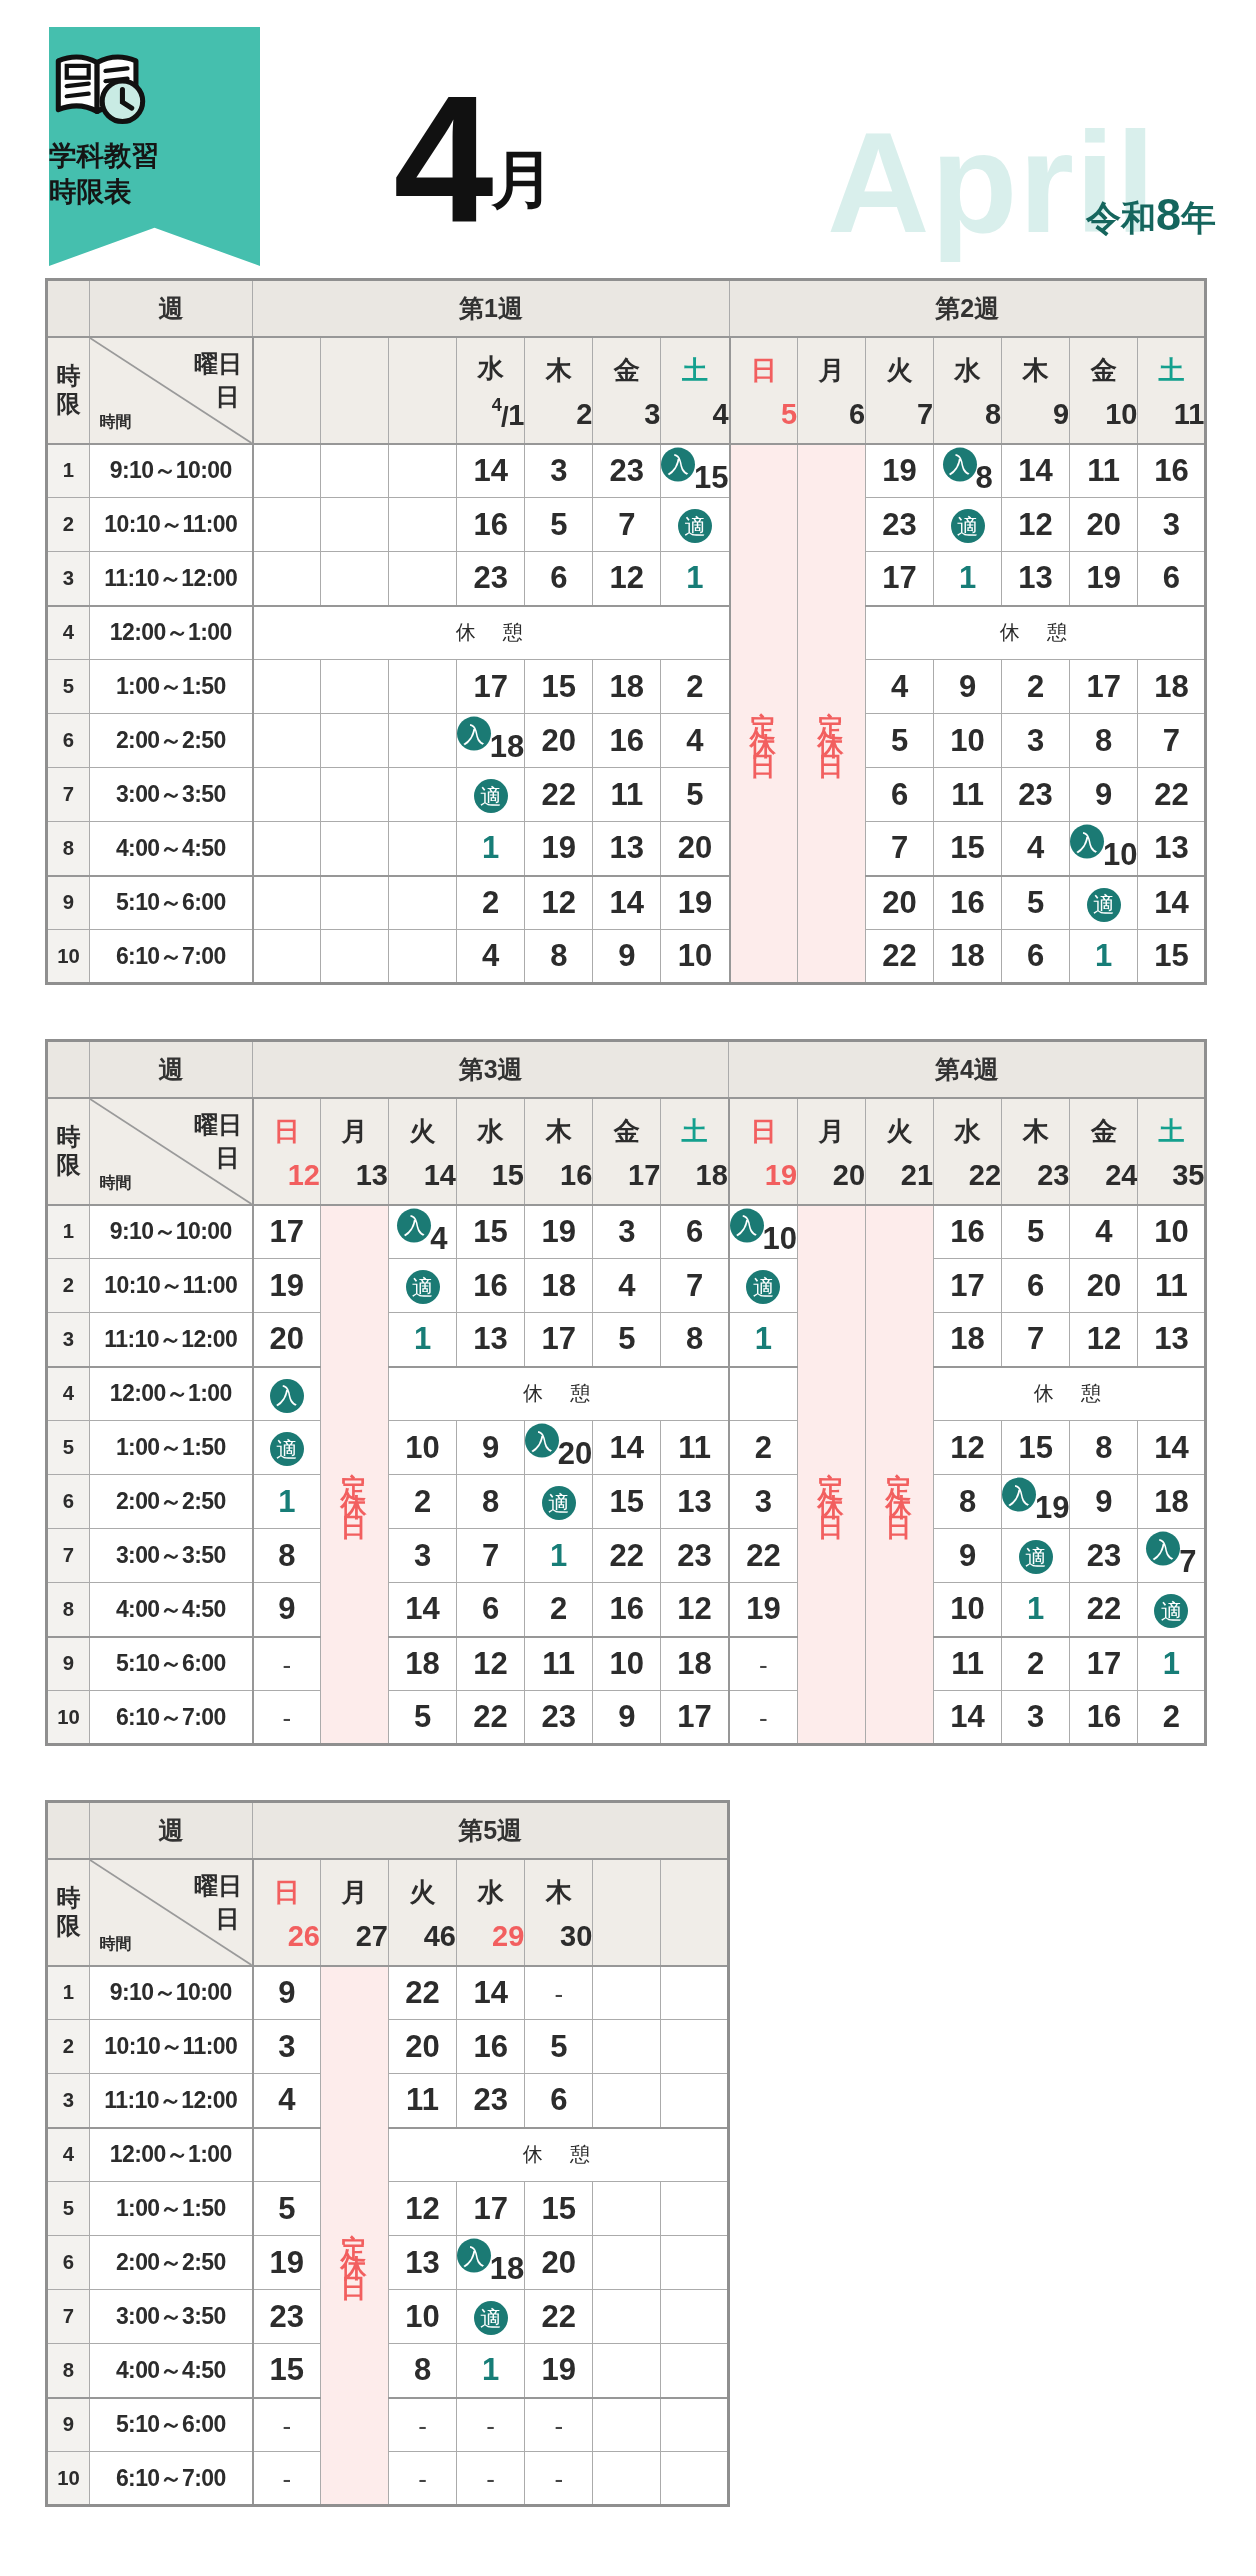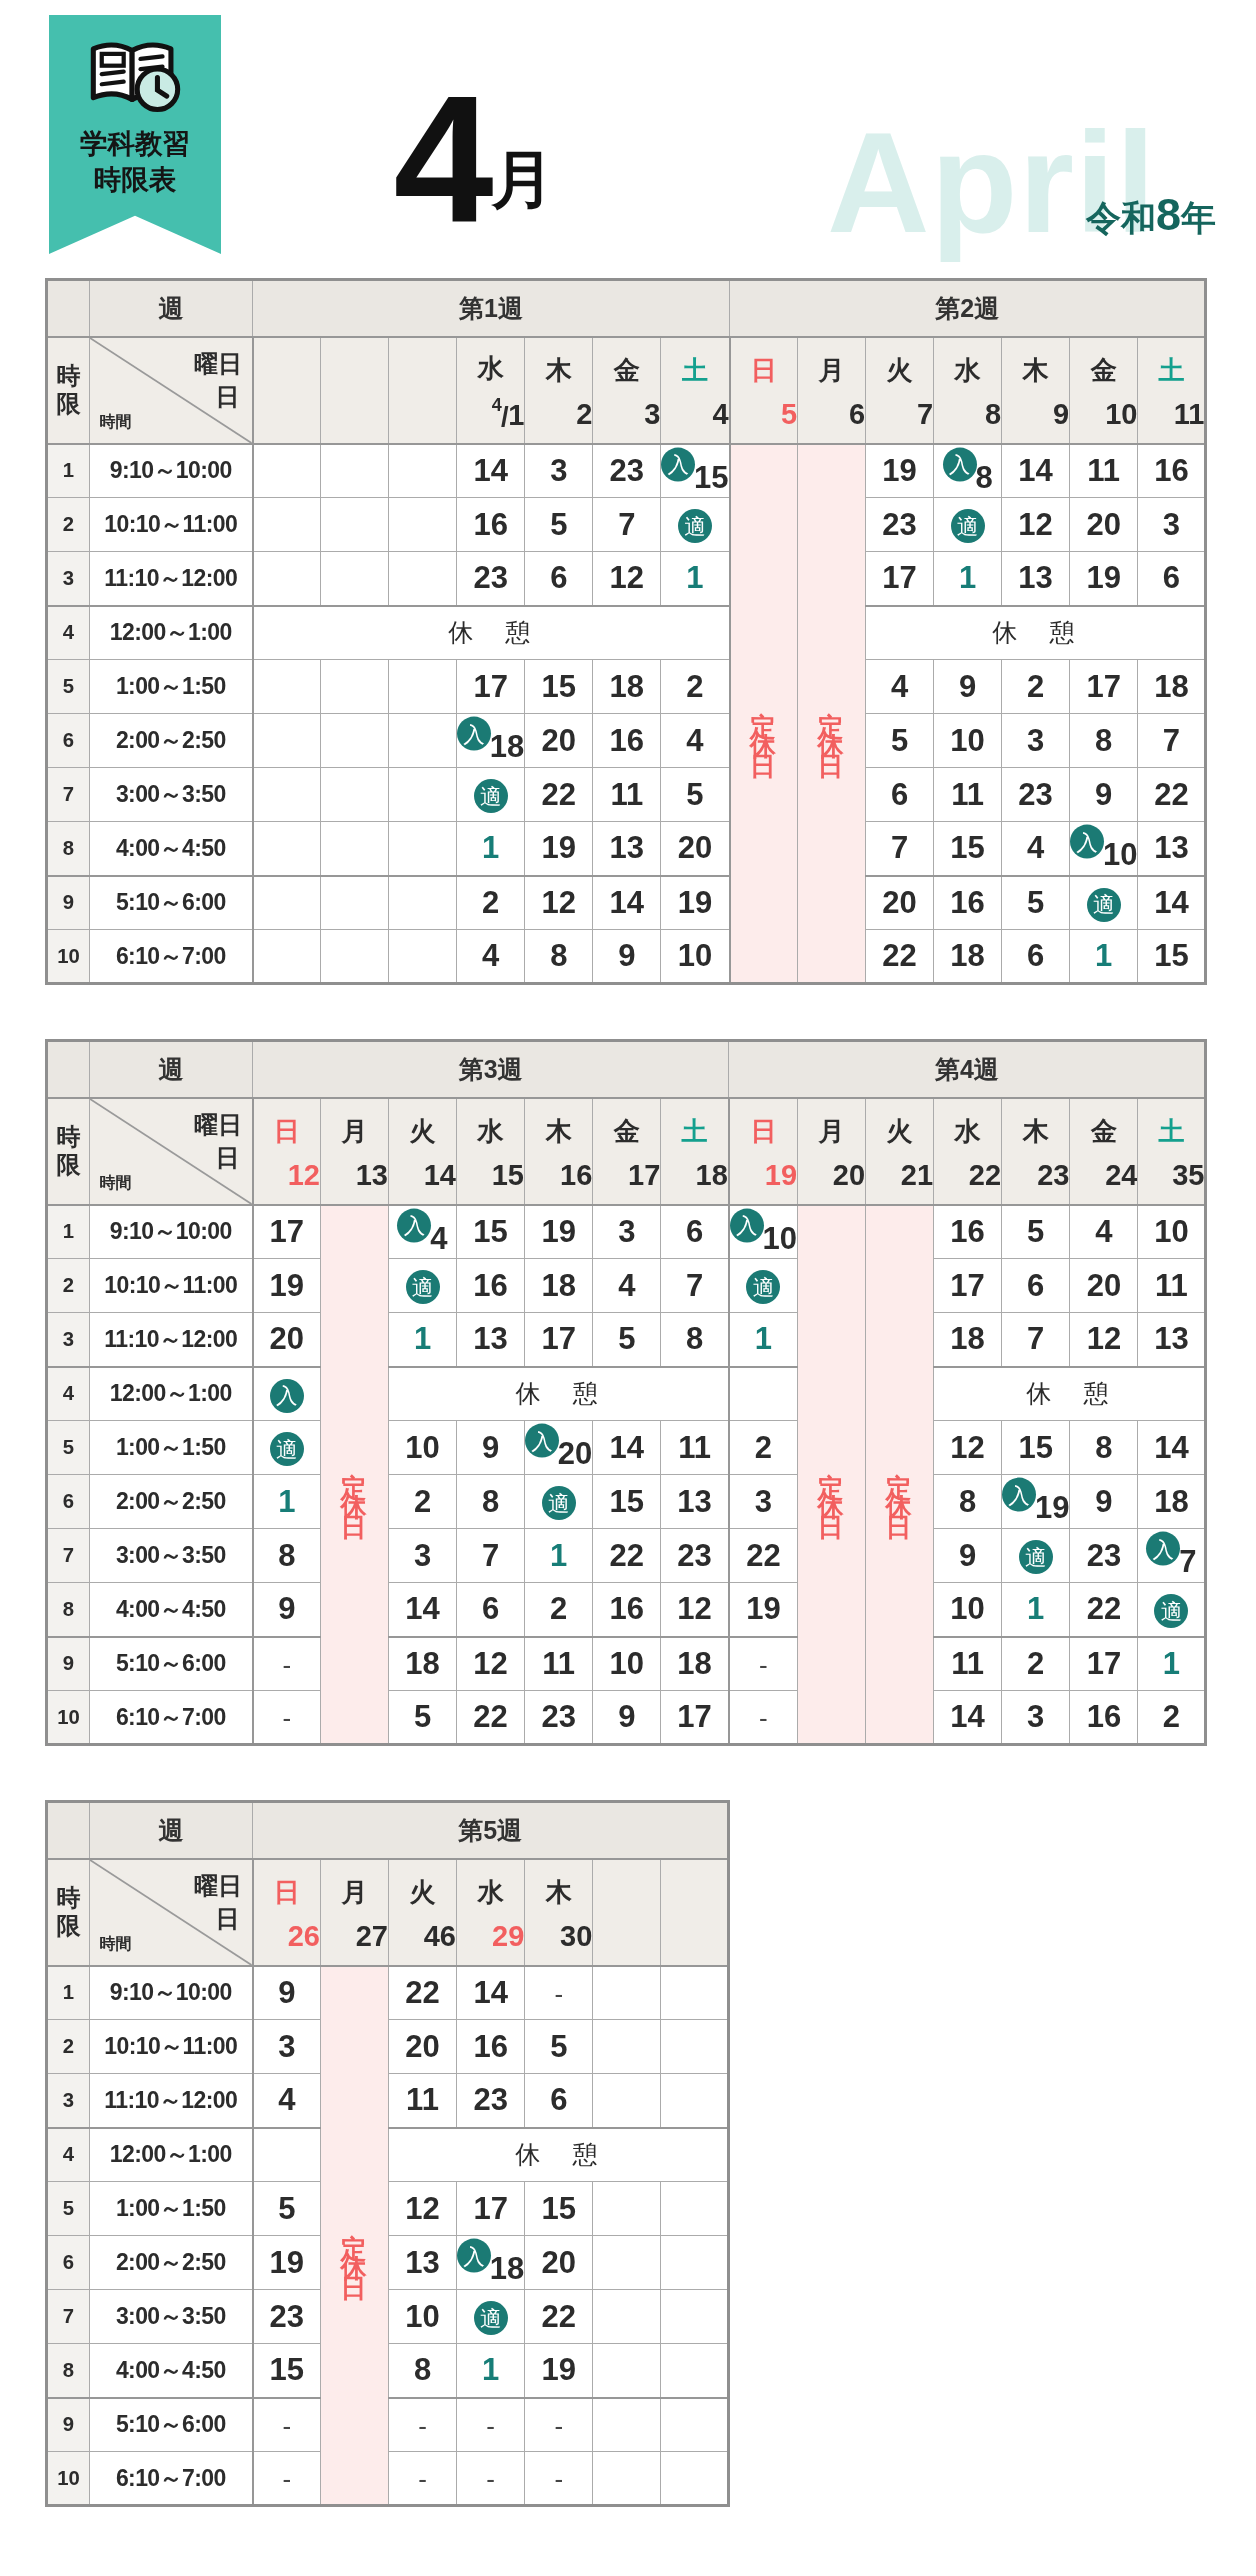--- a/index.html
+++ b/index.html
@@ -1,21 +1,21 @@
 <!DOCTYPE html>
 <html style="font-size:9.6px"><head>
 <meta charset="utf-8">
 <style>
   html,body{margin:0;padding:0;background:#ffffff;}
   body{width:1257px;height:2576px;position:relative;overflow:hidden;
        font-family:"Liberation Sans","DejaVu Sans",sans-serif;color:#222;}
 
   
-  .badge{position:absolute;left:49px;top:15px;width:172px;height:239px;background:#45bfae;
-         clip-path:polygon(0 0,100% 0,100% 100%,50% 84%,0 100%);text-align:center;}
+  .badge{position:absolute;left:49px;top:27px;width:211px;height:239px;background:#45bfae;
+         clip-path:polygon(0 0,100% 0,100% 100%,50% 84%,0 100%);text-align:left;}
   .badge-icon{margin-top:21.5px;}
   .badge-text{font-size:27.5px;font-weight:700;color:#151515;line-height:1.32;margin-top:6px;}
 
   
   .title-row{position:absolute;left:390px;top:78px;height:151px;display:flex;align-items:flex-end;z-index:2;}
   .t-main{font-size:63px;font-weight:700;color:#111;letter-spacing:1.8px;padding-bottom:6px;}
   .t-num{font-size:180px;font-weight:700;color:#111;line-height:.78;margin:0 -2.4px 0 3.6px;}
   .t-unit{font-size:63px;font-weight:700;color:#111;padding-bottom:6px;}
   .t-april{position:absolute;left:827px;top:112px;font-size:142px;font-weight:700;
            color:#d9efec;line-height:1;letter-spacing:1.2px;z-index:1;}
@@ -44,21 +44,21 @@
   .day-head .dw{display:block;font-size:26px;margin-top:3.6px;}
   .day-head .dd{display:block;font-size:29px;margin-top:9.6px;text-align:right;}
   .dw.sun{color:#f25f5f;} .dw.sat{color:#14a08e;} .dd.red{color:#f25f5f;}
   .mfrac{font-size:18px;vertical-align:14.4px;} .fsl{font-size:27.5px;margin:0 -0.6px;}
   .pnum{background:#f3f2ef;font-size:20.3px;font-weight:400;color:#444;}
   .ptime{background:#fff;font-size:23px;font-weight:400;color:#2e2e2e;letter-spacing:-0.6px;
          border-right:2.4px solid #979797 !important;}
   .wk-start{border-left:2.4px solid #979797 !important;}
   tr.sep th,tr.sep td{border-top:2.4px solid #979797;}
   td.cell{font-size:31px;}
-  td.break-cell{font-size:25px;letter-spacing:3.6px;color:#2b2b2b;font-weight:400;}
+  td.break-cell{font-size:20px;letter-spacing:3.6px;color:#2b2b2b;font-weight:400;}
   td.closed{background:#fdeceb;}
   .closed-txt{writing-mode:vertical-rl;letter-spacing:21.5px;font-size:26px;color:#f25f5f;
               font-weight:600;padding-top:21.5px;}
   .dash{font-size:26px;color:#444;font-weight:400;}
   .hl{color:#177d77;font-weight:700;}
   .cwrap{display:inline-flex;align-items:flex-end;justify-content:center;}
   .circ{width:34px;height:34px;border-radius:50%;background:#1b7a74;color:#fff;
         display:inline-flex;align-items:center;justify-content:center;font-size:21.5px;
         font-weight:500;transform:translateY(-8.4px);}
   .cwrap.lone .circ{transform:translateY(0);}

